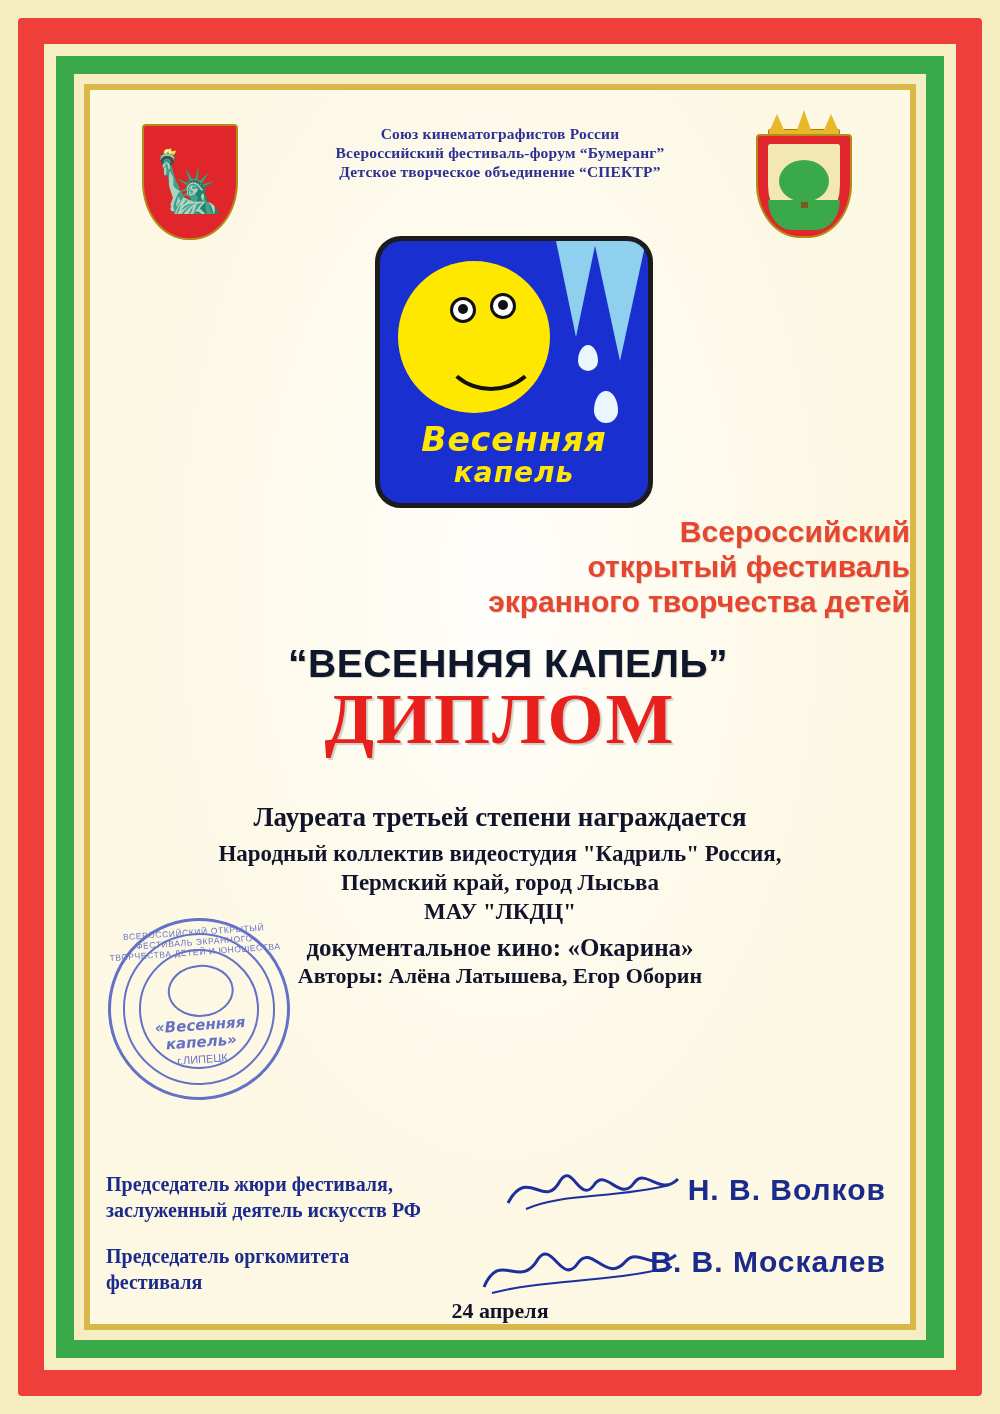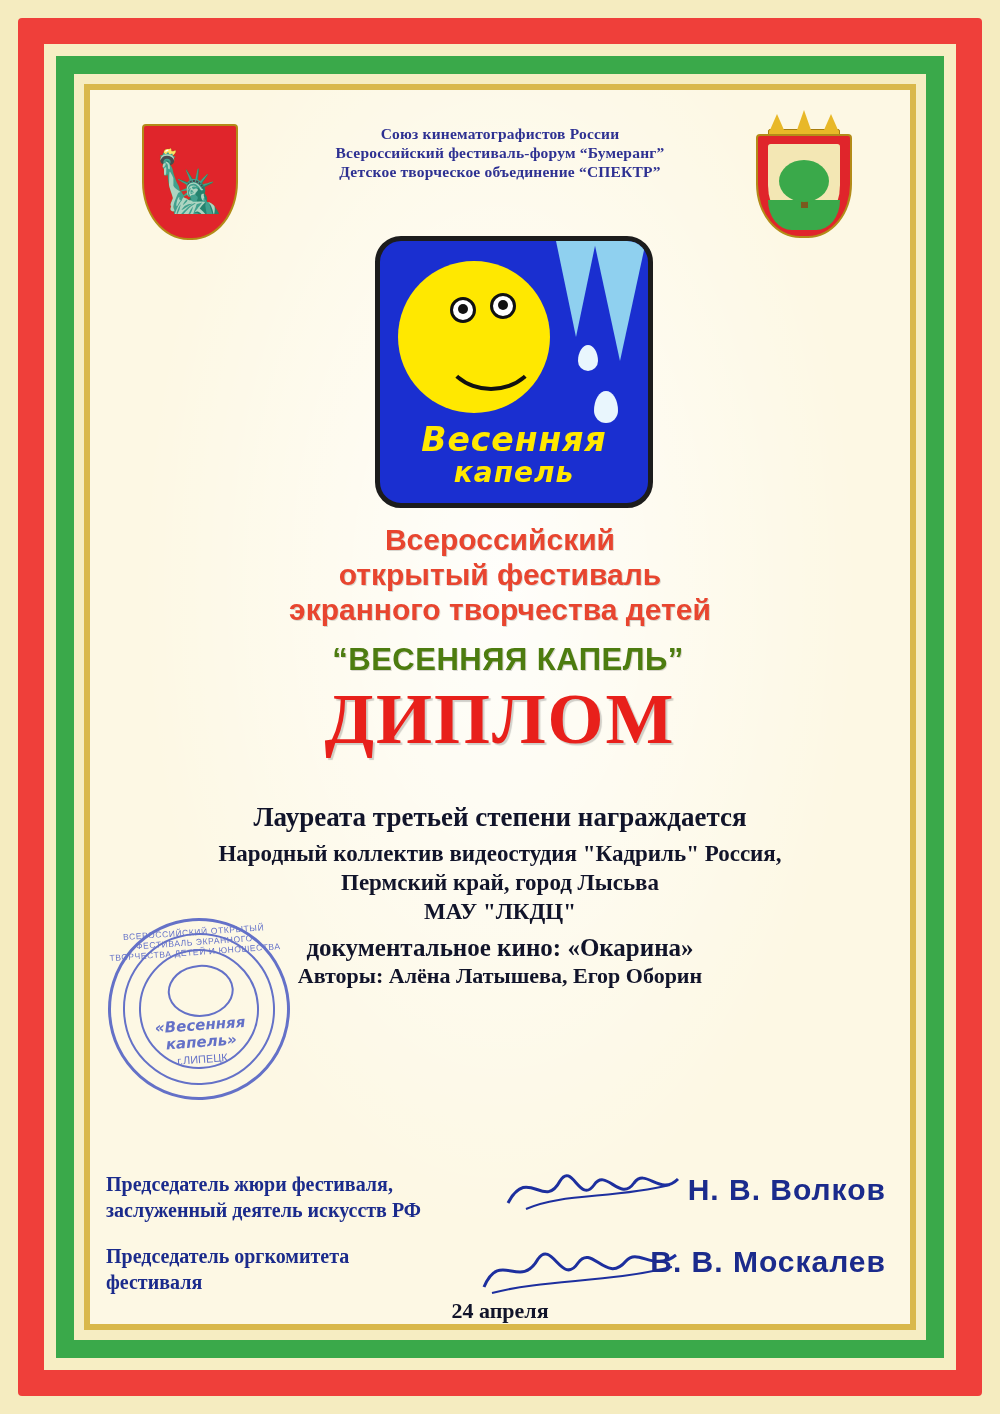--- a/index.html
+++ b/index.html
@@ -288,38 +288,37 @@
     line-height: 1.05;
   }
   .logo-text .l1 { font-size: 33px; letter-spacing: 1px;}
   .logo-text .l2 { font-size: 28px; letter-spacing: 1px;}
 
   
   .fest-title {
     position: absolute;
     left: 0; right: 0;
     top: 424px;
-    text-align: center;
+    text-align: right;
     color: #e8452f;
     font-family: "Liberation Sans", sans-serif;
     font-weight: bold;
     font-size: 30px;
     line-height: 35px;
     text-shadow: 1px 1px 0 rgba(0,0,0,.15);
-    margin-top: 8px;
   }
   .fest-name {
     position: absolute;
     left: 0; right: 0;
     top: 552px;
     text-align: center;
-    color: #4d7c0f;
+    color: #0f172a;
     font-family: "Liberation Sans", sans-serif;
     font-weight: bold;
-    font-size: 31px;
+    font-size: 39px;
     letter-spacing: .5px;
     text-shadow: 1px 1px 0 rgba(0,0,0,.15);
     padding-left: 16px;
   }
   .diploma {
     position: absolute;
     left: 0; right: 0;
     top: 588px;
     text-align: center;
     color: #e8201b;

